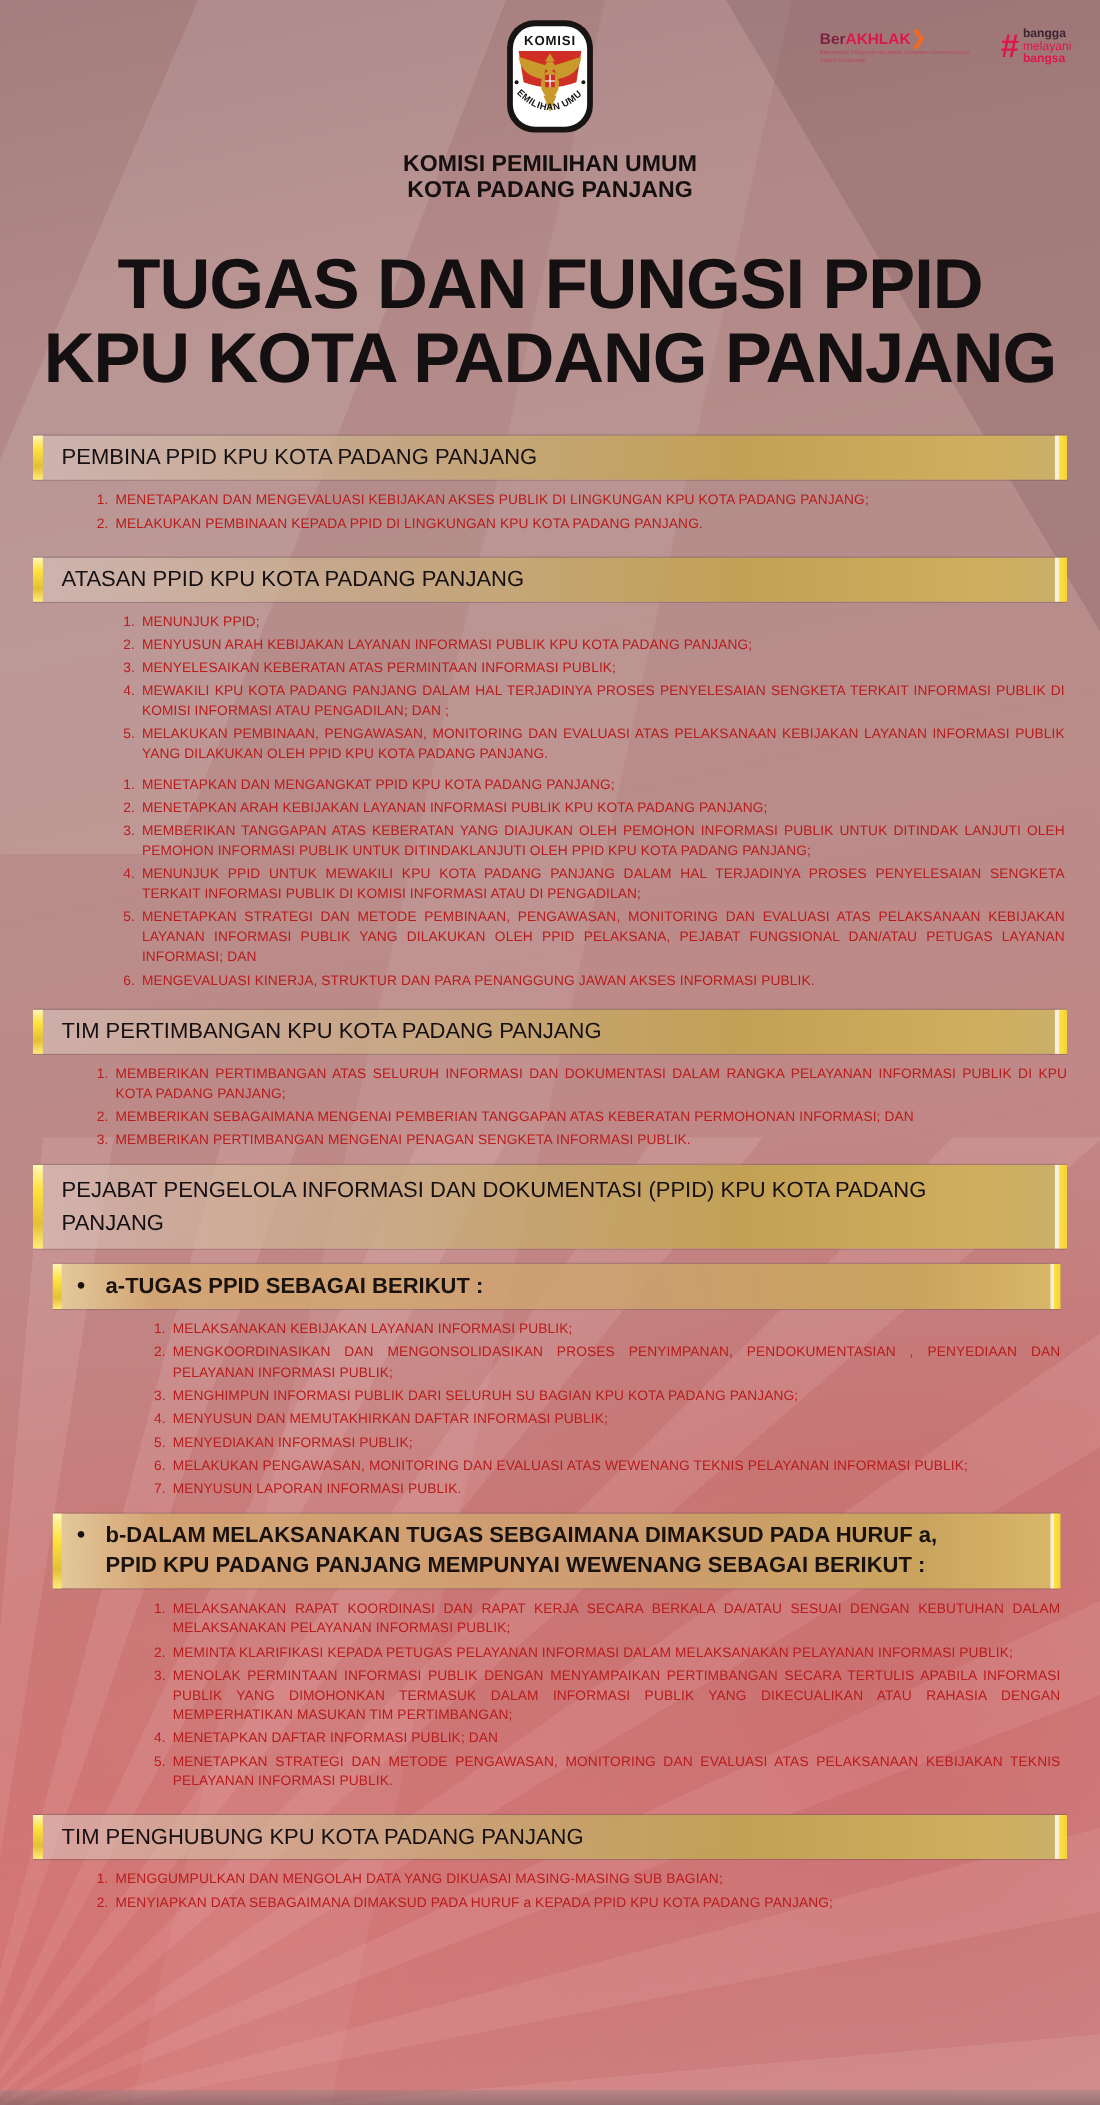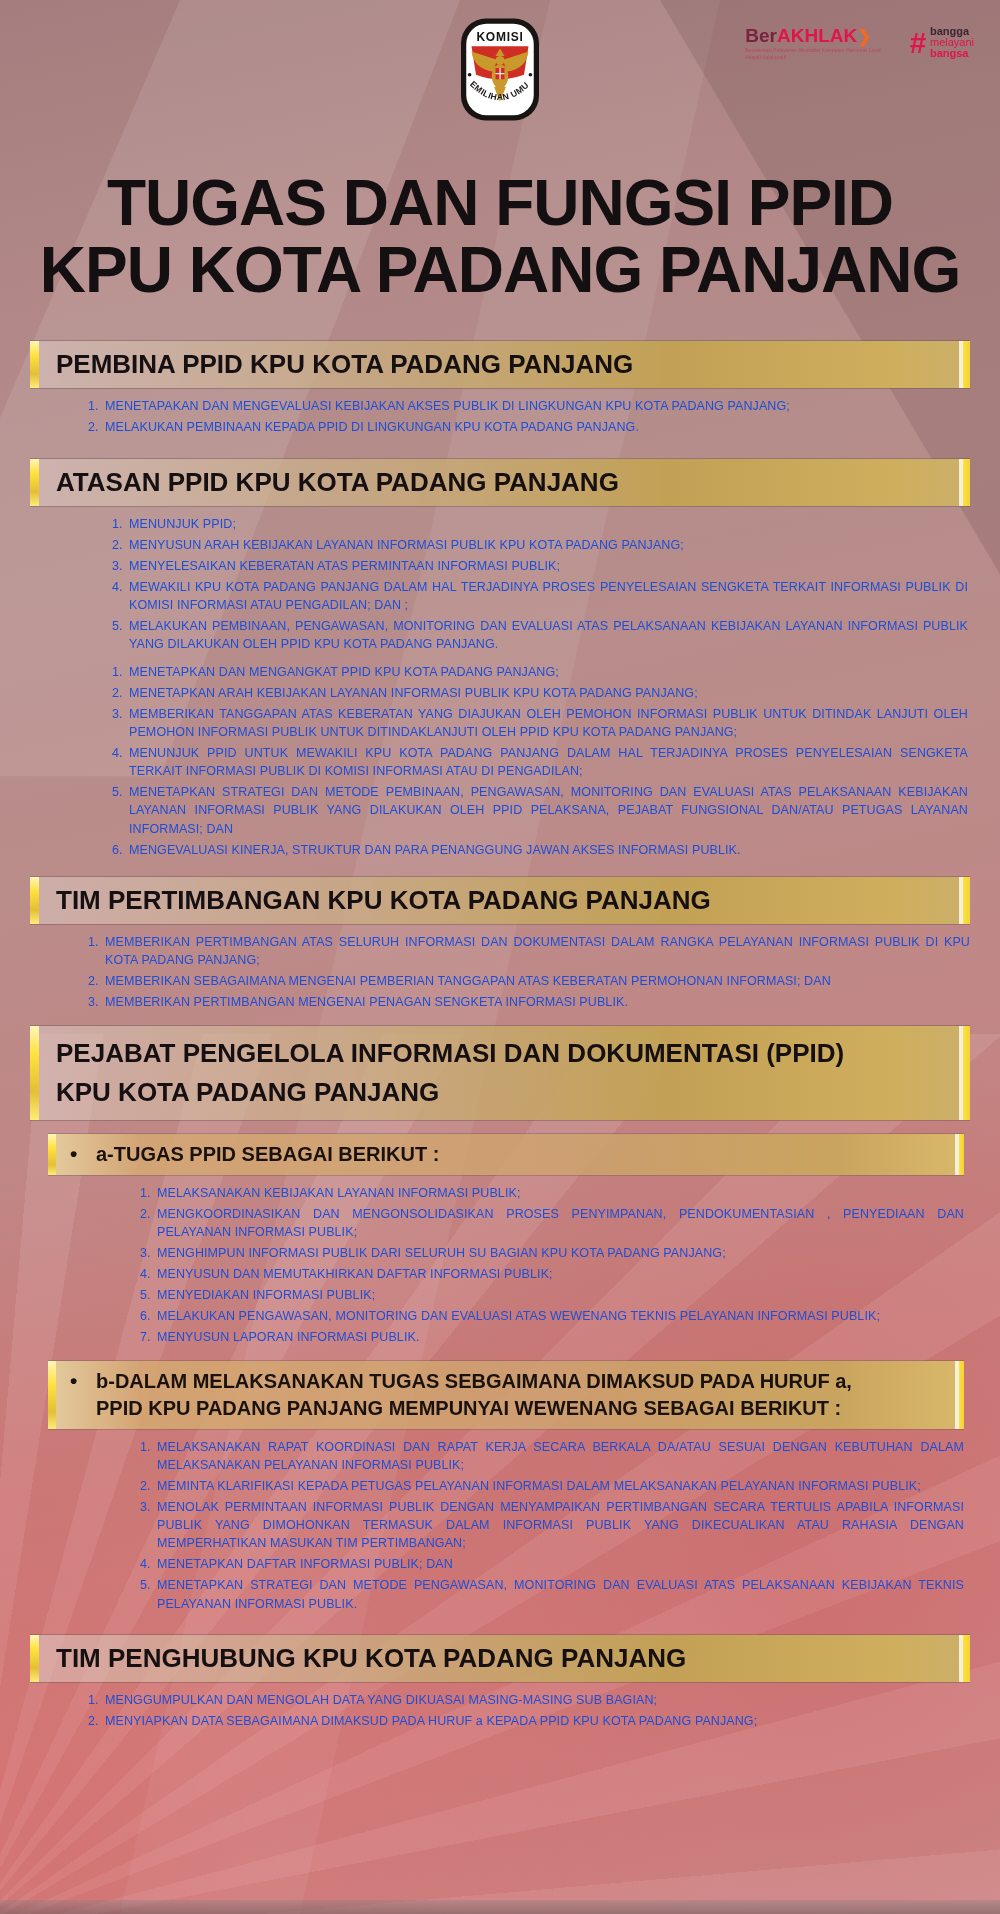--- a/index.html
+++ b/index.html
@@ -27,21 +27,21 @@
   .shape-e { position:absolute; bottom:0; left:0; width:100%; height:55%;
     background:radial-gradient(ellipse at 80% 70%, rgba(196,30,36,0.20), rgba(0,0,0,0) 55%),
                radial-gradient(ellipse at 5% 95%, rgba(224,64,64,0.25), rgba(0,0,0,0) 50%); }
   .bottom-band { position:absolute; bottom:0; left:0; width:100%; height:14px;
     background:linear-gradient(180deg, rgba(140,128,132,0.35), rgba(96,88,92,0.5)); }
 
   .content { position:relative; z-index:2; }
 
   
   .brand-corner { position:absolute; top:26px; right:26px; display:flex; gap:14px; align-items:flex-start; }
-  .berakhlak-line { font-size:19px; letter-spacing:0; line-height:1; white-space:nowrap; }
+  .berakhlak-line { font-size:14px; letter-spacing:0; line-height:1; white-space:nowrap; }
   .berakhlak-line .ber { color:#7a2240; font-weight:bold; }
   .berakhlak-line .akhlak { color:#e0154a; font-weight:bold; }
   .chev { color:#f26a21; font-weight:bold; font-size:17px; }
   .chev::before { content:"❯"; }
   .berakhlak-tagline { font-size:5px; color:#b7485f; width:150px; line-height:1.4; margin-top:2px; }
   .bangga { display:flex; align-items:center; gap:4px; }
   .hash-icon { color:#e0154a; font-weight:bold; font-style:italic; font-size:30px; line-height:0.9; }
   .hash-icon::before { content:"#"; }
   .bangga-words { font-size:11px; line-height:1.0; }
   .bangga-words .w1 { color:#3c2433; font-weight:bold; }
@@ -54,37 +54,37 @@
   .main-title { text-align:center; font-weight:bold; font-size:64px; line-height:1.04; letter-spacing:-1px; color:#140f10; margin-top:40px; }
 
   
   .bar { position:relative; margin:0 30px; padding:8px 26px 8px 26px;
     background:linear-gradient(90deg, rgba(224,207,202,0.50) 0%, rgba(203,176,132,0.72) 34%, #c2a156 68%, #cfae5e 92%, #cbb06a 100%);
     box-shadow:0 1px 0 rgba(90,70,70,0.35), 0 -1px 0 rgba(90,70,70,0.35); }
   .bar::before { content:""; position:absolute; left:0; top:0; bottom:0; width:9px;
     background:linear-gradient(180deg,#fff6b8 0%,#ffe23e 30%,#e3bf35 70%,#ffec7a 100%); }
   .bar::after { content:""; position:absolute; right:0; top:0; bottom:0; width:11px;
     background:linear-gradient(90deg,#f6efdc 0%,#f6efdc 38%,#ffe23e 38%,#f2d23a 100%); }
-  .bar h2 { font-size:26px; font-weight:bold; line-height:1.2; color:#161013; letter-spacing:0; }
+  .bar h2 { font-size:20px; font-weight:normal; line-height:1.2; color:#161013; letter-spacing:0; }
   .bar h2.spread { line-height:1.5; max-width:790px; }
 
   .sub-bar { position:relative; margin:14px 36px 0 48px; padding:7px 22px 7px 20px;
     background:linear-gradient(90deg, #e4cc9e 0%, rgba(213,168,114,0.88) 10%, rgba(206,163,110,0.82) 55%, #c9a45e 86%, #d9b86a 100%);
     box-shadow:0 1px 0 rgba(90,70,70,0.3), 0 -1px 0 rgba(90,70,70,0.3); }
   .sub-bar::before { content:""; position:absolute; left:0; top:0; bottom:0; width:8px;
     background:linear-gradient(180deg,#fff6b8 0%,#ffe23e 35%,#e3bf35 75%,#ffec7a 100%); }
   .sub-bar::after { content:""; position:absolute; right:0; top:0; bottom:0; width:9px;
     background:linear-gradient(90deg,#f6efdc 0%,#f6efdc 40%,#ffe23e 40%,#f2d23a 100%); }
   .sub-heading { position:relative; padding-left:28px; font-size:20px; font-weight:bold; line-height:1.35; color:#19120f; max-width:830px; }
   .sub-heading::before { content:"•"; position:absolute; left:2px; top:-1px; font-size:21px; }
 
   
   ol.num-list { list-style:none; counter-reset:n; margin:9px 30px 0 88px; }
   ol.num-list li { counter-increment:n; position:relative; padding-left:17px;
-    font-size:12.5px; line-height:1.45; color:#1d4ed8; text-align:justify; margin-bottom:3px;
+    font-size:12.5px; line-height:1.45; color:#b91c1c; text-align:justify; margin-bottom:3px;
     font-weight:500; letter-spacing:0.1px; }
   ol.num-list li::before { content:counter(n) "."; position:absolute; left:0; top:0; }
   ol.indent-a { margin-left:112px; margin-right:32px; }
   ol.indent-b { margin-left:140px; margin-right:36px; }
 
   .mt-s1 { margin-top:38px; } .mt-s2 { margin-top:22px; } .mt-s3 { margin-top:18px; }
   .mt-s4 { margin-top:14px; } .mt-s5 { margin-top:22px; }
 </style>
 </head>
 <body>
@@ -133,20 +133,24 @@
       <rect x="54" y="75.8" width="12" height="1.5" fill="#ffffff"></rect>
       <circle cx="19.5" cy="78" r="2.4" fill="#171413"></circle>
       <circle cx="100.5" cy="78" r="2.4" fill="#171413"></circle>
       <path id="arcb" d="M18,90 Q60,134 102,90" fill="none"></path>
       <text font-family="Liberation Sans, sans-serif" font-size="11.5" font-weight="bold" fill="#171413" letter-spacing="0.6" text-anchor="middle">
         <textPath href="#arcb" startOffset="50%">PEMILIHAN UMUM</textPath>
       </text>
     </svg>
   </div>
 
+  <div class="org-name">
+    <div>KOMISI PEMILIHAN UMUM</div>
+    <div>KOTA PADANG PANJANG</div>
+  </div>
 
   <h1 class="main-title">
     <div>TUGAS DAN FUNGSI PPID</div>
     <div>KPU KOTA PADANG PANJANG</div>
   </h1>
 
   <section class="mt-s1">
     <div class="bar">
       <h2>PEMBINA PPID KPU KOTA PADANG PANJANG</h2>
     </div>

